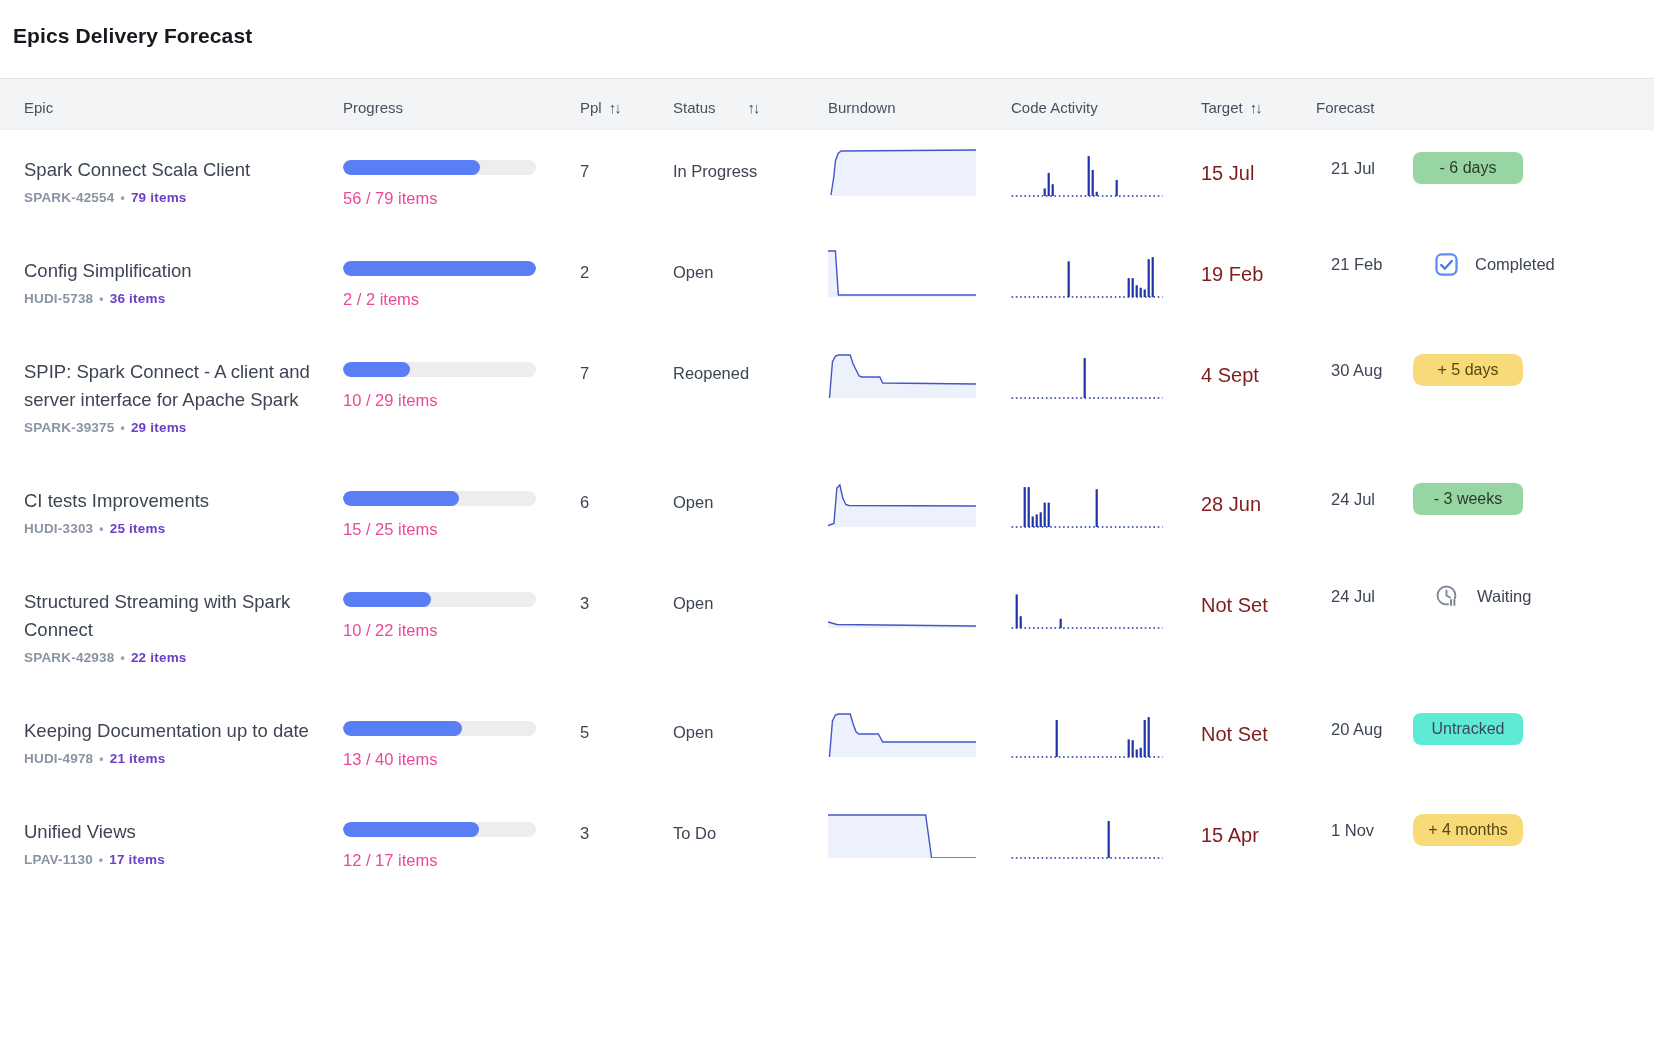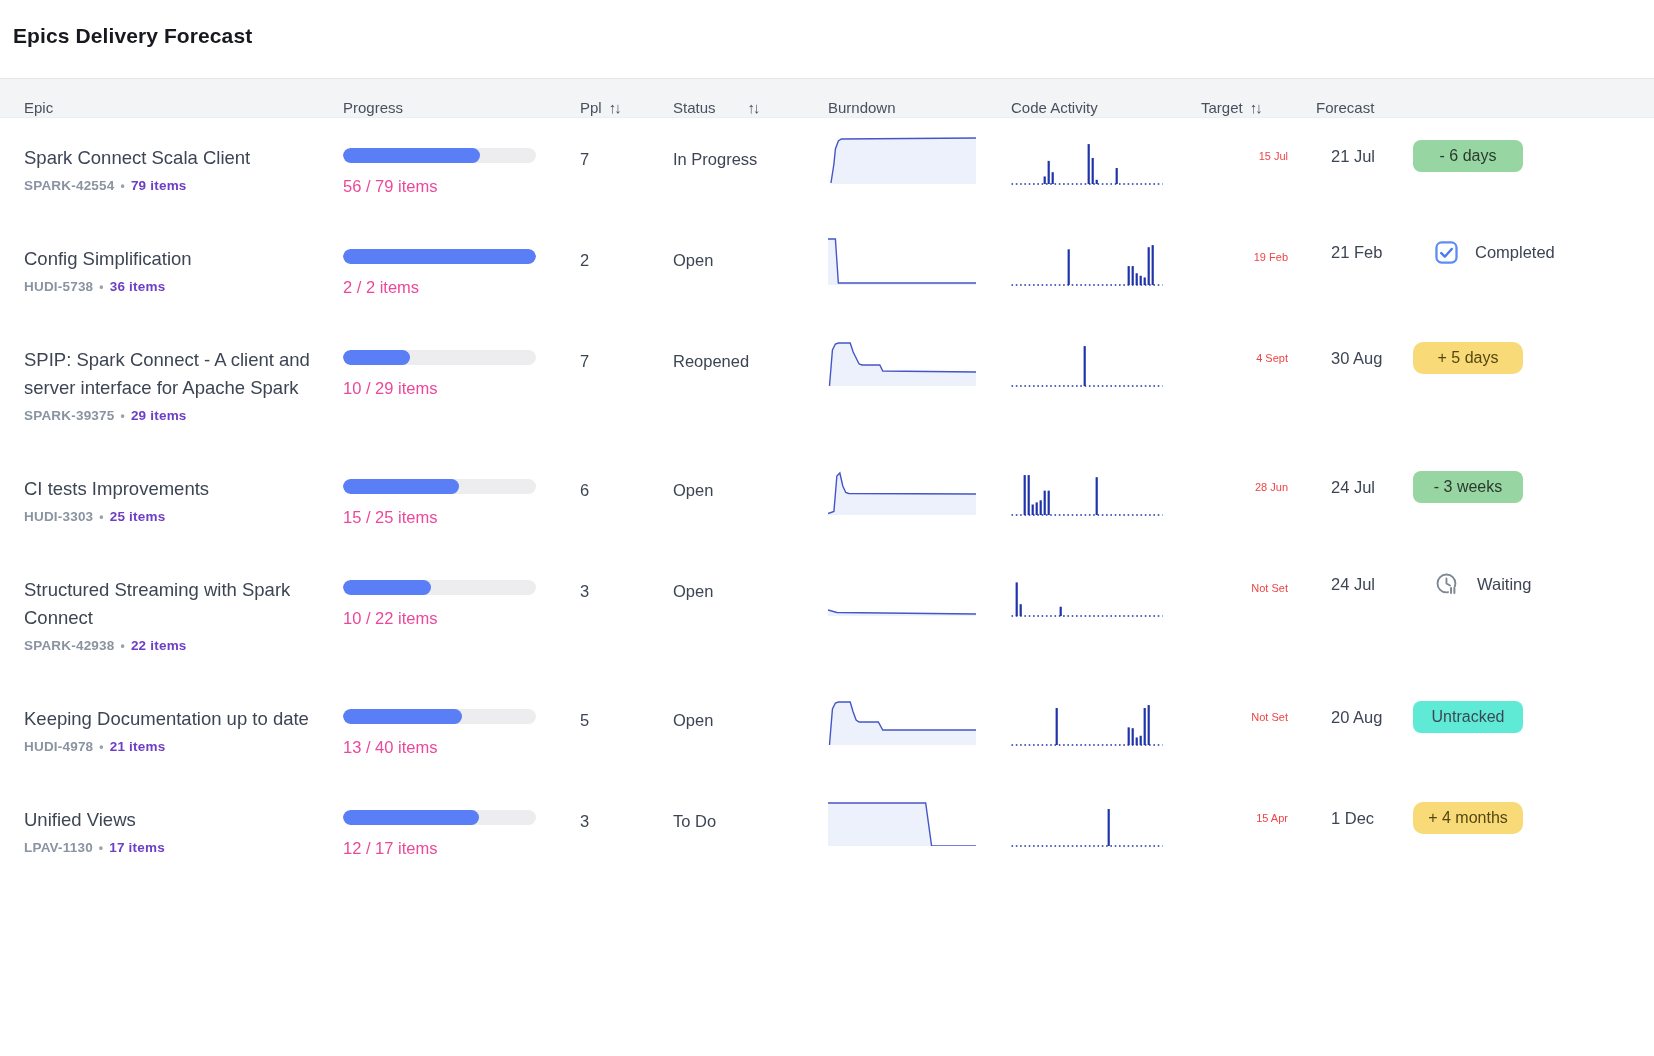--- a/index.html
+++ b/index.html
@@ -17,21 +17,21 @@
   .grid-row {
     display: grid;
     grid-template-columns: 343px 237px 93px 155px 183px 190px 115px 1fr;
     align-items: start;
   }
   .thead {
     margin-top: 30px;
     background: #f3f4f6;
     border-top: 1px solid #e3e6ea;
     border-bottom: 1px solid #eceef1;
-    height: 40px;
+    height: 52px;
   }
   .hcell {
     display: flex; align-items: center; height: 56px;
     font-size: 15px; font-weight: 500; color: #48505f;
   }
   .hcell.first { padding-left: 24px; }
   .sort {
     font-size: 15px; color: #4d5564; letter-spacing: -2px;
     margin-left: 7px; cursor: pointer; user-select: none;
   }
@@ -43,21 +43,21 @@
   .epic-name { font-size: 18.5px; font-weight: 500; color: #3d4554; line-height: 28px; max-width: 300px; cursor: pointer; }
   .epic-meta { margin-top: 6px; font-size: 13.5px; font-weight: 700; color: #8a93a2; letter-spacing: .2px; }
   .epic-meta .dot { color: #9aa2ae; margin: 0 6px; font-size: 12px; }
   .epic-meta .items { color: #6d3ec6; }
   .bar-track { width: 193px; height: 15px; background: #ededef; border-radius: 8px; overflow: hidden; }
   .bar-fill { height: 100%; background: #597ef5; border-radius: 8px; }
   .bar-label { margin-top: 14px; font-size: 16.5px; color: #ec4899; }
   .cell.num, .cell.status { padding-top: 32px; font-size: 16.5px; color: #3d4554; }
   .cell.burndown { padding-top: 16px; }
   .cell.activity { padding-top: 22px; }
-  .cell.target { padding-top: 32px; font-size: 11px; color: #ef4444; text-align: right; padding-right: 28px; }
+  .cell.target { padding-top: 32px; font-size: 20px; color: #7f1d1d; text-align: left; padding-right: 28px; }
   .cell.forecast { padding-top: 22px; display: flex; align-items: center; }
   .fc-date { width: 64px; margin-left: 15px; font-size: 16.5px; color: #3d4554; white-space: nowrap; }
   .badge {
     margin-left: 18px; min-width: 110px; text-align: center;
     padding: 7px 12px; border-radius: 8px; font-size: 16px; white-space: nowrap;
   }
   .badge.green  { background: #97d6a2; color: #2b3a2e; }
   .badge.yellow { background: #f8da78; color: #554712; border-radius: 10px; }
   .badge.gray   { background: #5eead4; color: #3e4758; }
   .indicator { margin-left: 40px; display: flex; align-items: center; gap: 17px; font-size: 16.5px; color: #3d4554; }
@@ -352,17 +352,17 @@
         </svg>
       </div>
       <div class="cell activity">
         <svg viewBox="0 0 152 46" width="152" height="46">
           <line x1="0.5" y1="44" x2="151.5" y2="44" stroke="#1e34a8" stroke-width="1.3" stroke-dasharray="1.6 2.7"></line>
           <rect x="96.6" y="7.039999999999999" width="2.2" height="36.96" fill="#1e34a8"></rect>
         </svg>
       </div>
       <div class="cell target">15 Apr</div>
       <div class="cell forecast">
-        <span class="fc-date">1 Dec</span>
+        <span class="fc-date">1 Nov</span>
         <span class="badge yellow">+ 4 months</span>
       </div>
     </div>
   </div>
 
 </body></html>

